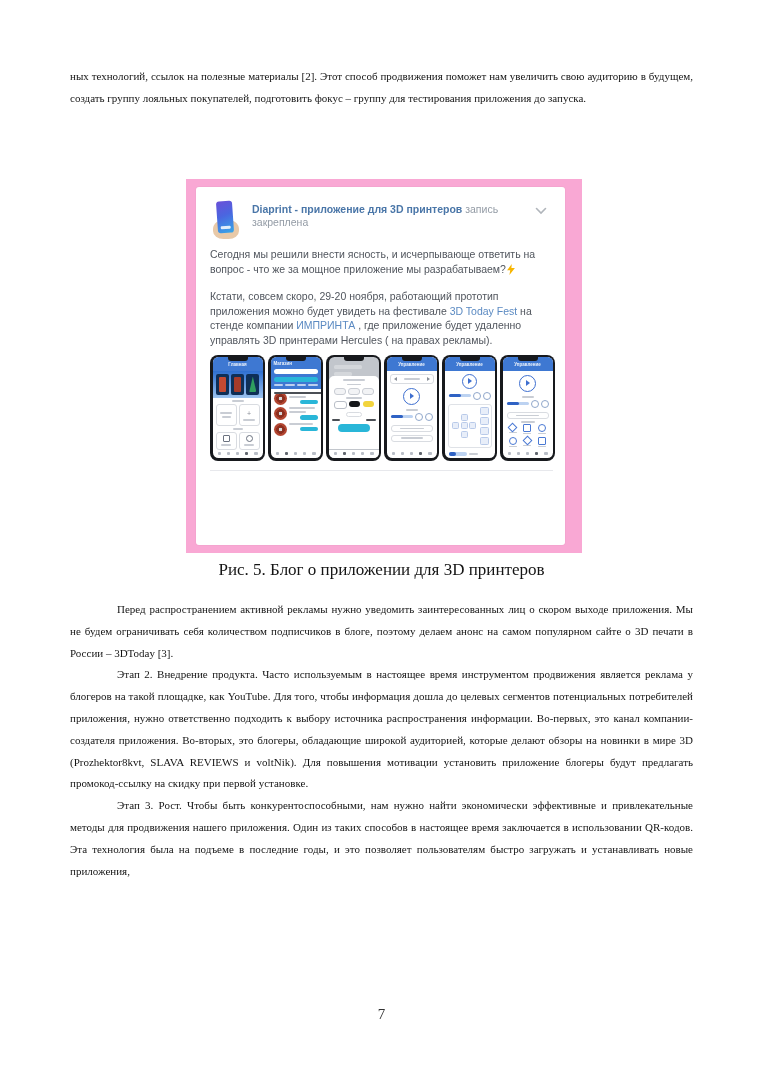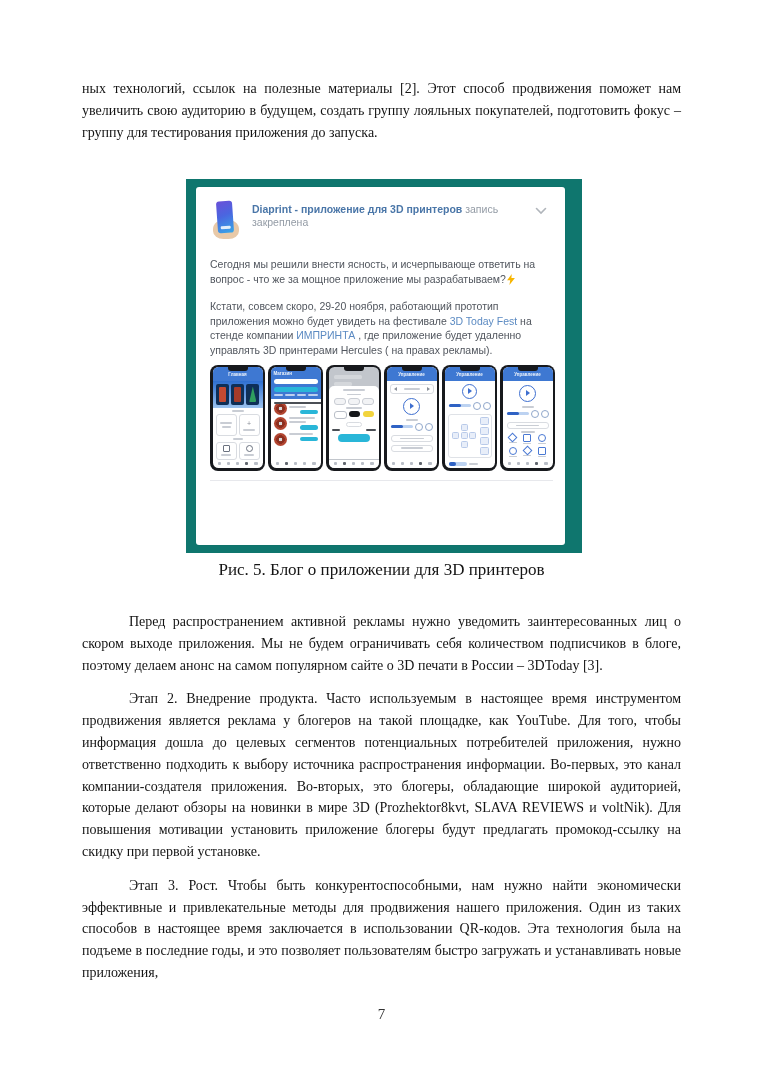--- a/index.html
+++ b/index.html
@@ -3,37 +3,37 @@
 <meta charset="utf-8">
 <style>
   html,body{margin:0;padding:0;}
   body{
     width:763px;height:1080px;background:#ffffff;position:relative;
     font-family:"Liberation Serif", serif;color:#111;
   }
   
   .doc-text{position:absolute;left:70px;width:623px;}
   .doc-text p{
-    margin:12px;font-size:14px;line-height:21.8px;text-align:justify;
+    margin:0;font-size:11px;line-height:21.8px;text-align:justify;
     color:#141414;
   }
   .doc-text p.ind{text-indent:47px;}
   .caption{
     position:absolute;top:560px;left:0;width:763px;text-align:center;
     font-size:17px;color:#141414;
   }
   .page-num{
     position:absolute;top:1006px;left:0;width:763px;text-align:center;
     font-size:15px;color:#333;
   }
 
   
   .figure{
     position:absolute;left:186px;top:179px;width:396px;height:374px;
-    background:#0f766e;font-family:"Liberation Sans", sans-serif;
+    background:#f9a8d4;font-family:"Liberation Sans", sans-serif;
   }
   .vk-card{
     position:absolute;left:10px;top:8px;width:369px;height:358px;
     background:#ffffff;border-radius:3px;box-sizing:border-box;
     padding:14px 12px 0 14px;overflow:hidden;
     box-shadow:0 0 0 1px rgba(0,0,0,0.02);
   }
   .vk-head{display:flex;align-items:flex-start;position:relative;}
   .avatar{
     width:32px;height:38px;position:relative;flex:0 0 auto;
@@ -51,21 +51,21 @@
     position:absolute;left:3px;bottom:4px;width:10px;height:3px;
     background:rgba(255,255,255,.85);border-radius:1px;
   }
   .vk-head-text{margin-left:10px;padding-top:2px;}
   .vk-title-line{font-size:10.5px;line-height:13px;}
   .vk-author{color:#4a76a8;font-weight:bold;cursor:pointer;}
   .vk-pinned{color:#939ba5;}
   .vk-date{font-size:10px;color:#939ba5;margin-top:3px;}
   .vk-menu{position:absolute;right:6px;top:6px;width:12px;height:8px;cursor:pointer;}
   .vk-menu svg{display:block;}
-  .vk-text{font-size:10.5px;line-height:14.6px;color:#51565e;margin-top:18px;}
+  .vk-text{font-size:10.5px;line-height:14.6px;color:#51565e;margin-top:8px;}
   .vk-text + .vk-text{margin-top:13px;}
   .inline-link{color:#5b8ac2;cursor:pointer;}
   .chip{
     display:inline-block;width:13px;height:9px;border-radius:2px;vertical-align:-1px;
     background:linear-gradient(#5b9bd5,#5b9bd5);position:relative;
     background-color:#5b9bd5;
   }
   .chip:after{
     content:"";position:absolute;left:2px;top:2.5px;width:9px;height:1.5px;
     background:#fff;box-shadow:0 2.5px 0 #fff;

